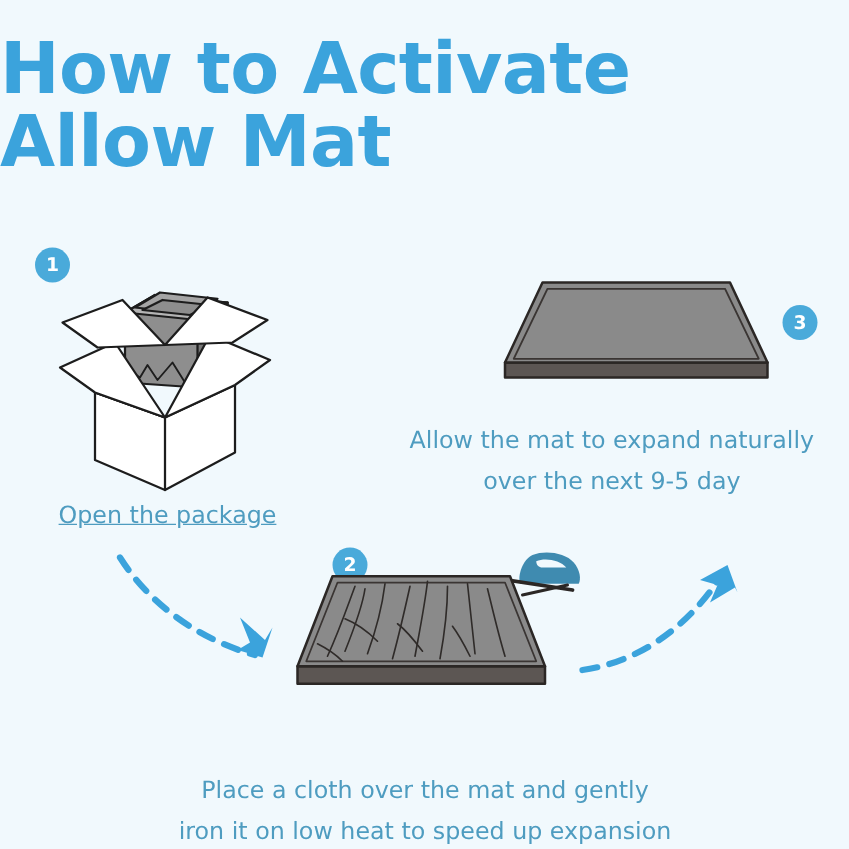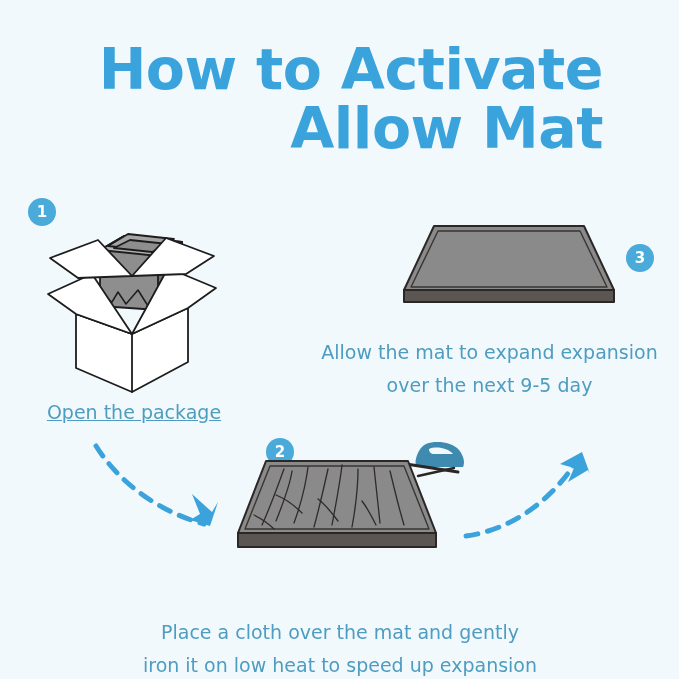--- a/index.html
+++ b/index.html
@@ -18,24 +18,24 @@
   #infographic {
     position: relative;
     width: 679px;
     height: 679px;
     background: #f1f9fd;
   }
 
   
   .title-block {
     position: absolute;
-    top: 40px;
+    top: 26px;
     left: 0;
     width: 603px;
-    text-align: right;
+    text-align: left;
     line-height: 1.04;
   }
   .title-line {
     display: block;
     font-family: "DejaVu Sans", sans-serif;
     font-weight: bold;
     font-size: 57px;
     letter-spacing: -0.5px;
     color: #3ba3dc;
     white-space: nowrap;
@@ -153,21 +153,21 @@
         <path d="M6 72 L216 72 L216 84 L6 84 Z" fill="#5c5653"></path>
 
         <path d="M36 8 L186 8 L216 72 L6 72 Z" fill="#8a8a8a"></path>
 
         <path d="M40 13 L182 13 L209 69 L13 69 Z" fill="none" stroke="#3a3533" stroke-width="1.4"></path>
       </g>
     </svg>
   </div>
 
   <div class="caption" id="caption-3">
-    <span class="cap-line">Allow the mat to expand expansion</span>
+    <span class="cap-line">Allow the mat to expand naturally</span>
     <span class="cap-line">over the next 9-5 day</span>
   </div>
 
   <div class="badge" id="badge-2">2</div>
 
   <div class="art" id="art-iron">
     <svg width="74" height="48" viewBox="0 0 74 48">
       <path d="M30 6 C40 2 56 4 63 12 C68 18 69 25 67 29 L20 29 C18 22 22 10 30 6 Z" fill="#3f8bb0"></path>
       <path d="M33 11 C40 8 52 10 57 16 L38 16 C35 16 33 14 33 11 Z" fill="#f1f9fd"></path>
       <path d="M10 26 L62 34" stroke="#2b2725" stroke-width="3" stroke-linecap="round" fill="none"></path>

